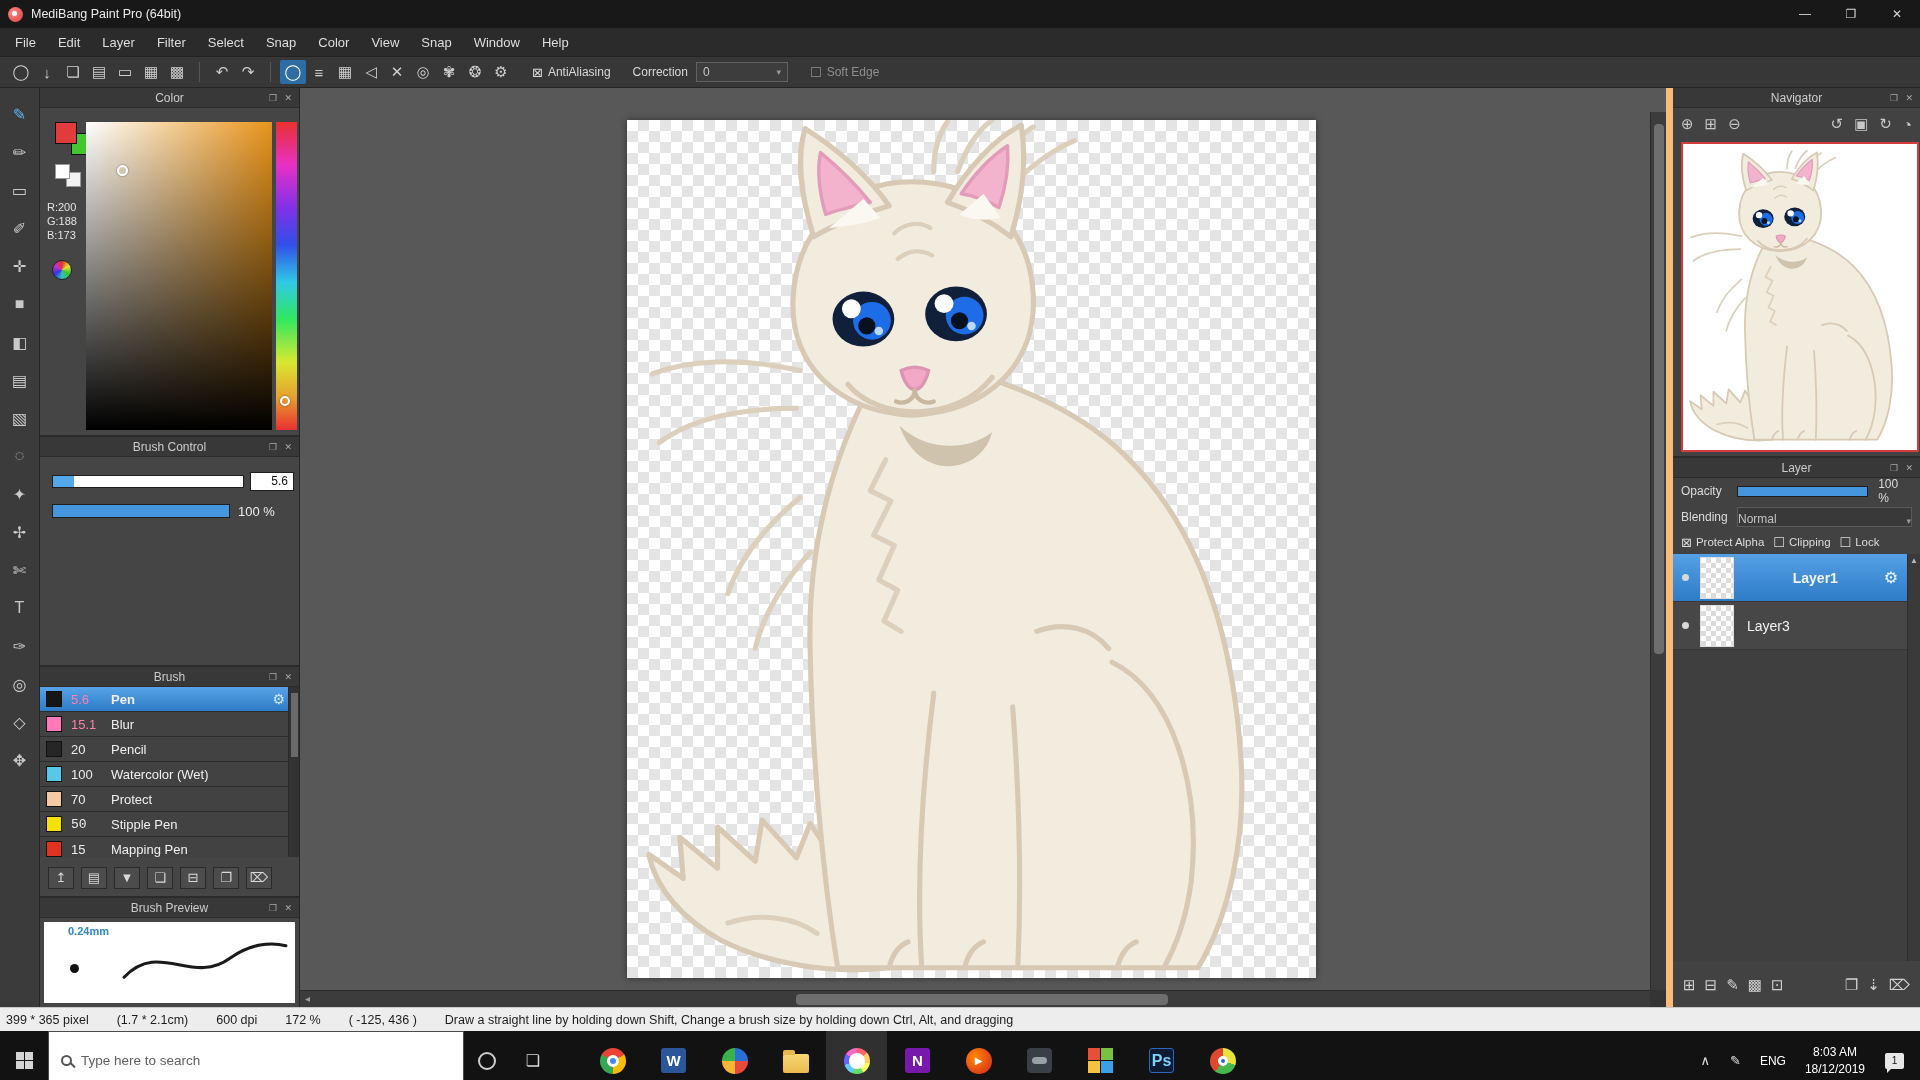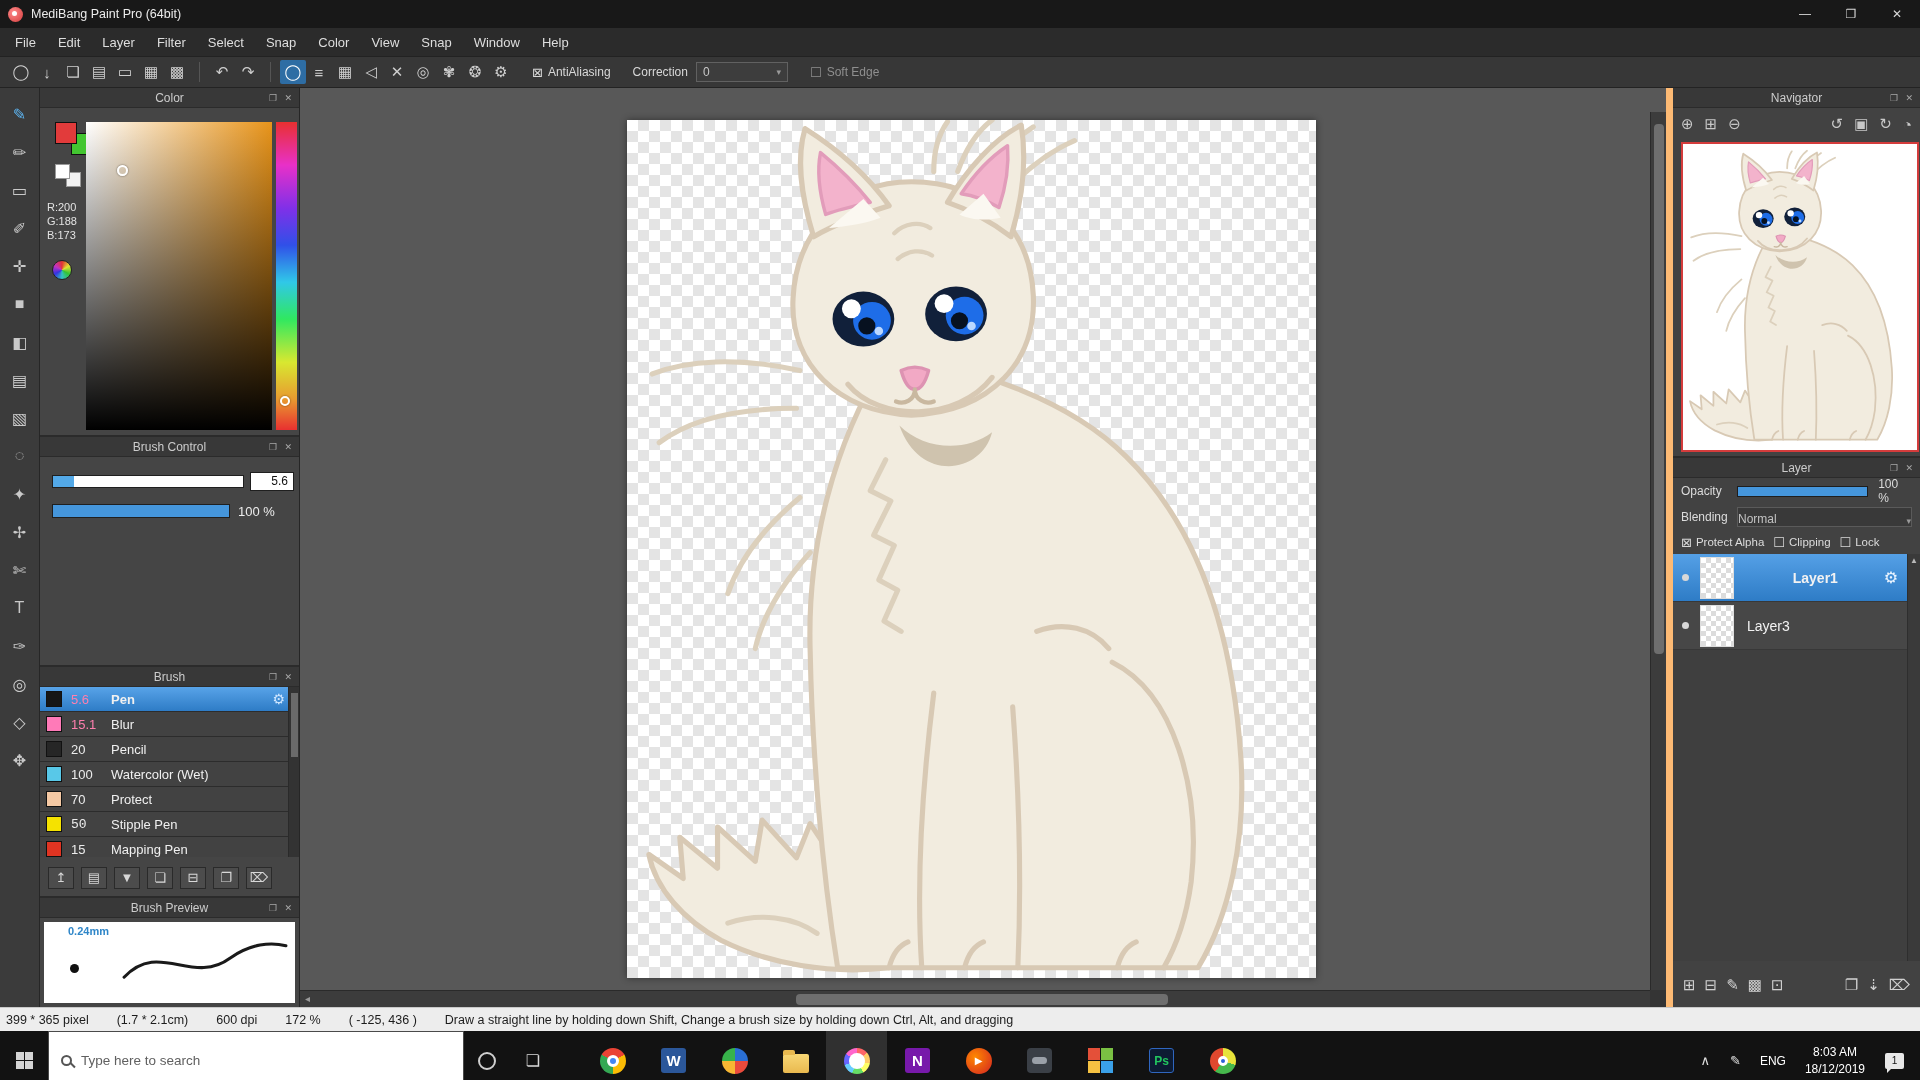--- a/index.html
+++ b/index.html
@@ -193,21 +193,21 @@
   .appslot { width:61px; display:flex; align-items:center; justify-content:center; position:relative; }
   .appslot.active { background:#303030; }
   .appslot.active::after { content:""; position:absolute; bottom:0; left:12px; right:12px; height:3px; background:#76b9ed; }
   .i-chrome { position:relative; width:26px; height:26px; border-radius:50%;
     background:conic-gradient(from -60deg,#ea4335 0 120deg,#fbbc05 0 240deg,#34a853 0 360deg); }
   .i-chrome::after { content:""; position:absolute; inset:7px; border-radius:50%; background:#4285f4; border:3px solid #fff; }
   .i-sq-letter { width:25px; height:25px; border-radius:3px; color:#fff; font-weight:bold; font-size:15px;
     display:flex; align-items:center; justify-content:center; }
   .i-word { background:#2b579a; }
   .i-onenote { background:#7719aa; }
-  .i-ps { background:#0d1b33; border:1px solid #2f66c0; color:#22c55e; font-size:12px; }
+  .i-ps { background:#0d1b33; border:1px solid #2f66c0; color:#7dd3fc; font-size:16px; }
   .i-pse { width:26px; height:26px; border-radius:50%;
     background:conic-gradient(#2a6fd4 0 25%, #ea4a3c 0 50%, #f7b733 0 75%, #37b34a 0 100%); }
   .i-folder { width:26px; height:19px; background:linear-gradient(#f8d775,#e9b94f); border-radius:2px;
     position:relative; margin-top:5px; }
   .i-folder::before { content:""; position:absolute; top:-4px; left:0; width:12px; height:5px;
     background:#e9b94f; border-radius:2px 2px 0 0; }
   .i-medibang { position:relative; width:26px; height:26px; border-radius:50%;
     background:conic-gradient(#f66 0 14%,#fc6 0 28%,#ff6 0 42%,#6d6 0 56%,#6cf 0 70%,#66f 0 84%,#f6c 0 100%); }
   .i-medibang::after { content:""; position:absolute; inset:5px; background:#fff; border-radius:50%; }
   .i-player { width:26px; height:26px; border-radius:50%;

